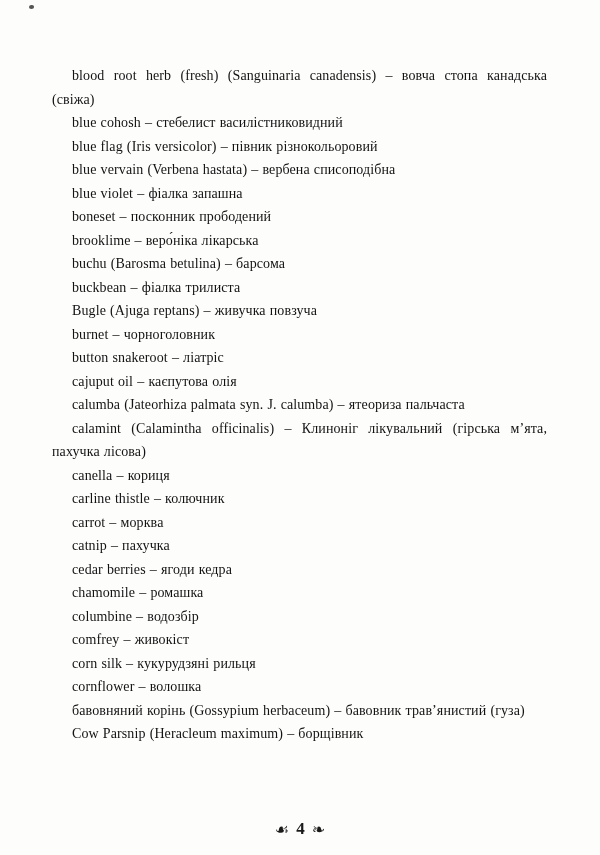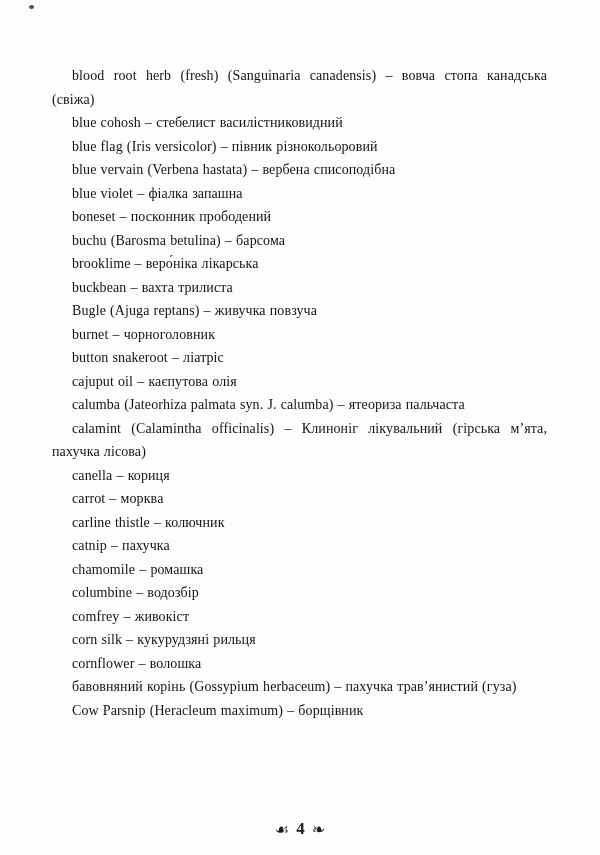--- a/index.html
+++ b/index.html
@@ -73,38 +73,39 @@
 <div class="page">
   <div class="scan-speck"></div>
 
   <div class="content">
     <p class="entry">blood root herb (fresh) (Sanguinaria canadensis) – вовча стопа канадська (свіжа)</p>
     <p class="entry">blue cohosh – стебелист василістниковидний</p>
     <p class="entry">blue flag (Iris versicolor) – півник різнокольоровий</p>
     <p class="entry">blue vervain (Verbena hastata) – вербена списоподібна</p>
     <p class="entry">blue violet – фіалка запашна</p>
     <p class="entry">boneset – посконник прободений</p>
+    <p class="entry">brooklime – веро́ніка лікарська</p>
     <p class="entry">buchu (Barosma betulina) – барсома</p>
-    <p class="entry">brooklime – веро́ніка лікарська</p>
-    <p class="entry">buckbean – вахта трилиста</p>
+    <p class="entry">buckbean – фіалка трилиста</p>
     <p class="entry">Bugle (Ajuga reptans) – живучка повзуча</p>
     <p class="entry">burnet – чорноголовник</p>
     <p class="entry">button snakeroot – ліатріс</p>
     <p class="entry">cajuput oil – каєпутова олія</p>
     <p class="entry">calumba (Jateorhiza palmata syn. J. calumba) – ятеориза пальчаста</p>
     <p class="entry">calamint (Calamintha officinalis) – Клиноніг лікувальний (гірська м’ята, пахучка лісова)</p>
     <p class="entry">canella – кориця</p>
+    <p class="entry">carline thistle – колючник</p>
     <p class="entry">carrot – морква</p>
-    <p class="entry">carline thistle – колючник</p>
     <p class="entry">catnip – пахучка</p>
+    <p class="entry">cedar berries – ягоди кедра</p>
     <p class="entry">chamomile – ромашка</p>
     <p class="entry">columbine – водозбір</p>
     <p class="entry">comfrey – живокіст</p>
     <p class="entry">corn silk – кукурудзяні рильця</p>
     <p class="entry">cornflower – волошка</p>
-    <p class="entry">бавовняний корінь (Gossypium herbaceum) – пахучка трав’янистий (гуза)</p>
+    <p class="entry">бавовняний корінь (Gossypium herbaceum) – бавовник трав’янистий (гуза)</p>
     <p class="entry">Cow Parsnip (Heracleum maximum) – борщівник</p>
   </div>
 
   <div class="footer">
     <span class="ornament">☙</span><span class="page-num">4</span><span class="ornament">❧</span>
   </div>
 </div>
 
 </body></html>

